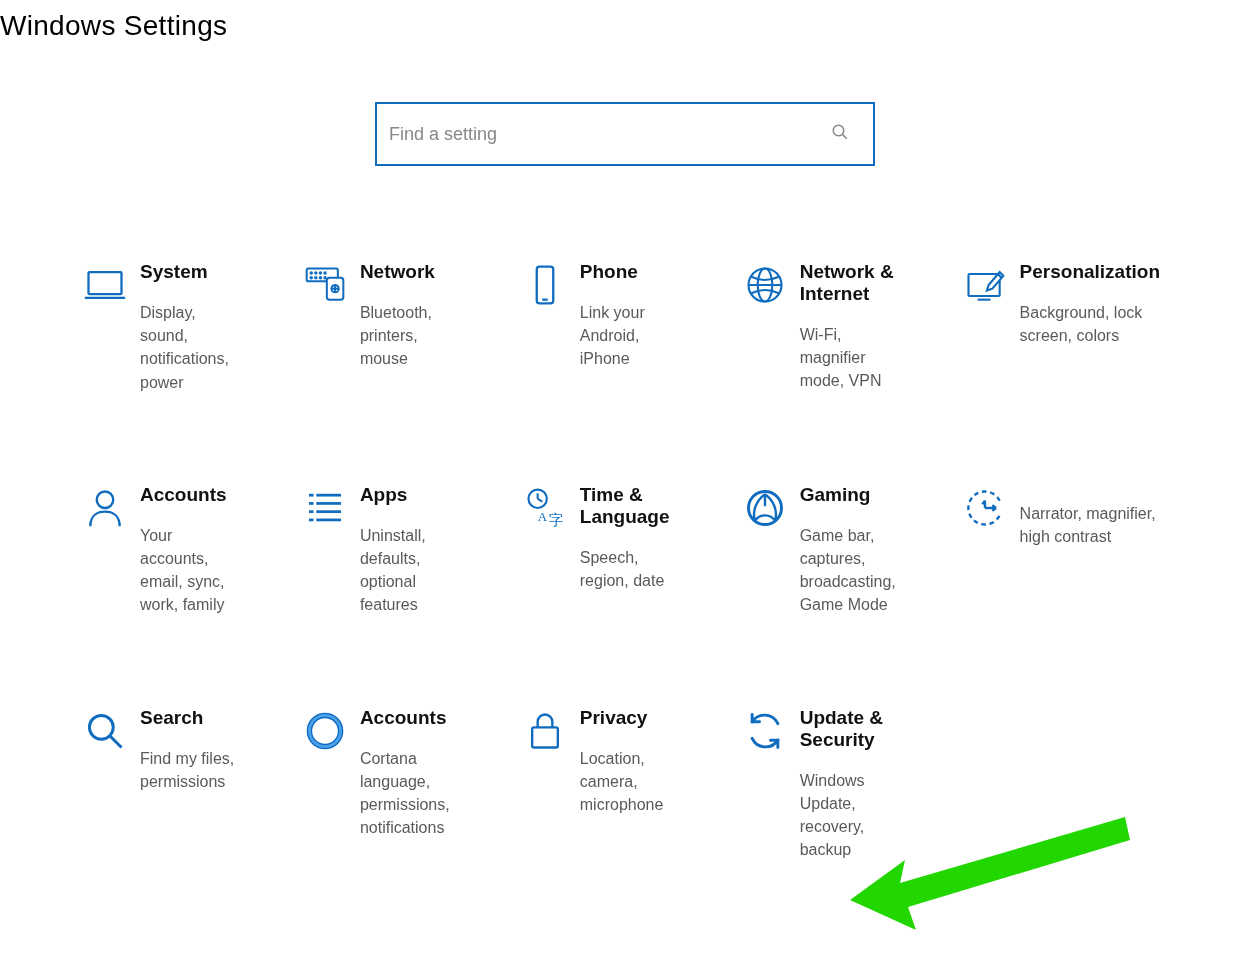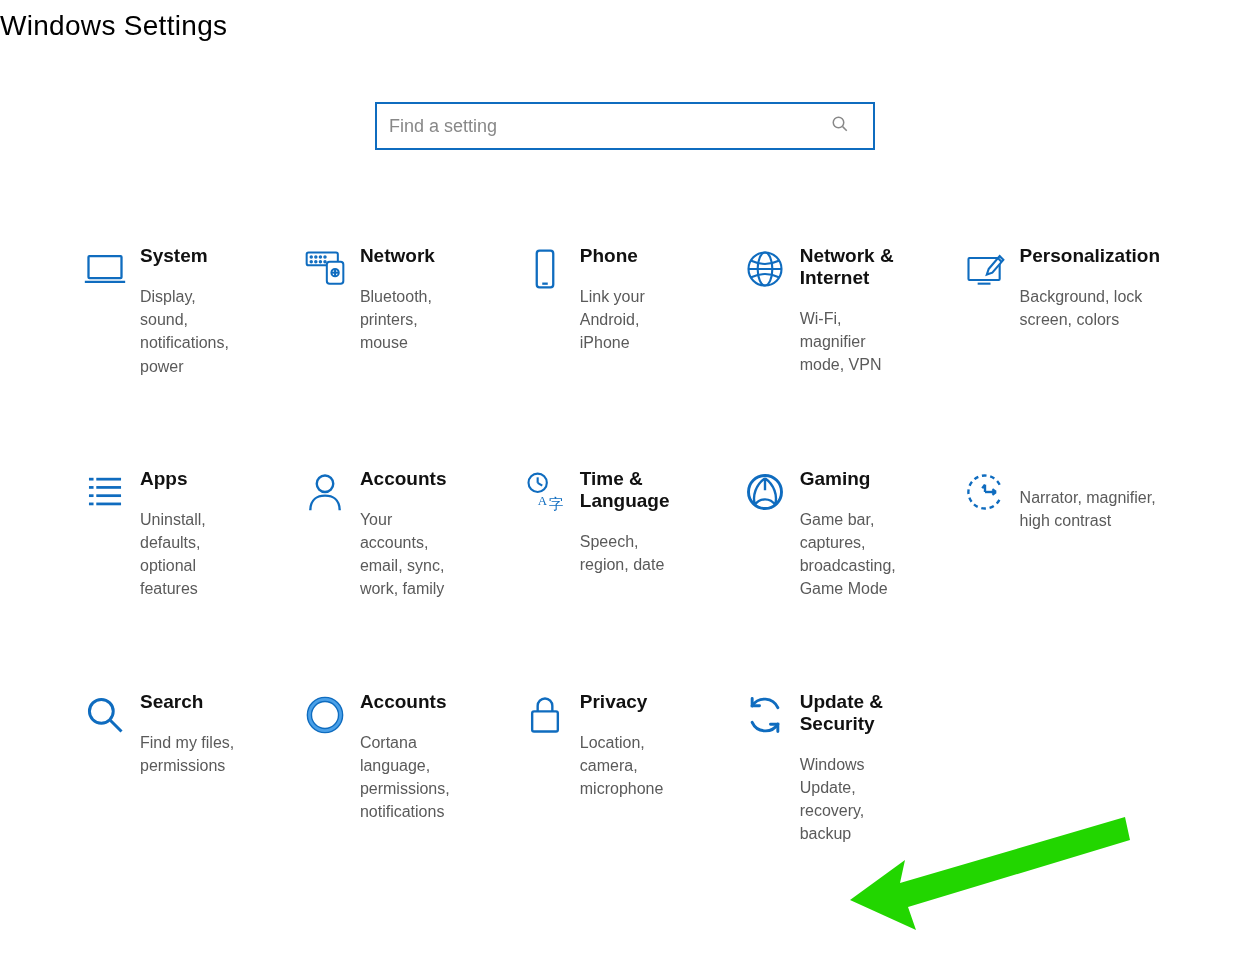--- a/index.html
+++ b/index.html
@@ -19,21 +19,21 @@
   letter-spacing:0.3px;
 }
 .search-wrap {
   width:500px;
   margin:60px auto 0 auto;
 }
 .search-box {
   display:flex;
   align-items:center;
   border:2px solid #0f6cbf;
-  height:48px;
+  height:64px;
   padding:0 24px 0 12px;
   background:#fff;
 }
 .search-box input {
   flex:1;
   border:none;
   outline:none;
   font-size:18px;
   color:#666;
   background:transparent;
@@ -177,52 +177,52 @@
       </svg>
     </span>
     <div class="tile-text">
       <div class="tile-title">Personalization</div>
       <div class="tile-desc">Background, lock screen, colors</div>
     </div>
   </div>
 
   <div class="tile">
     <span class="tile-icon">
+      <svg viewBox="0 0 48 48" fill="none" stroke="#0f6cbf" stroke-width="2.6">
+        <circle cx="24" cy="15" r="9"></circle>
+        <path d="M8 44 C8 32 16 28 24 28 C32 28 40 32 40 44"></path>
+      </svg>
+    </span>
+    <div class="tile-text">
+      <div class="tile-title">Accounts</div>
+      <div class="tile-desc">Your accounts, email, sync, work, family</div>
+    </div>
+  </div>
+
+  <div class="tile">
+    <span class="tile-icon">
       <svg viewBox="0 0 48 48" fill="none" stroke="#0f6cbf" stroke-width="3" stroke-linecap="square">
         <line x1="8" y1="10" x2="10" y2="10"></line>
           <line x1="16" y1="10" x2="40" y2="10"></line>
         <line x1="8" y1="19" x2="10" y2="19"></line>
           <line x1="16" y1="19" x2="40" y2="19"></line>
         <line x1="8" y1="28" x2="10" y2="28"></line>
           <line x1="16" y1="28" x2="40" y2="28"></line>
         <line x1="8" y1="37" x2="10" y2="37"></line>
           <line x1="16" y1="37" x2="40" y2="37"></line>
       </svg>
     </span>
     <div class="tile-text">
       <div class="tile-title">Apps</div>
       <div class="tile-desc">Uninstall, defaults, optional features</div>
     </div>
   </div>
 
   <div class="tile">
     <span class="tile-icon">
-      <svg viewBox="0 0 48 48" fill="none" stroke="#0f6cbf" stroke-width="2.6">
-        <circle cx="24" cy="15" r="9"></circle>
-        <path d="M8 44 C8 32 16 28 24 28 C32 28 40 32 40 44"></path>
-      </svg>
-    </span>
-    <div class="tile-text">
-      <div class="tile-title">Accounts</div>
-      <div class="tile-desc">Your accounts, email, sync, work, family</div>
-    </div>
-  </div>
-
-  <div class="tile">
-    <span class="tile-icon">
       <svg viewBox="0 0 48 48" fill="none" stroke="#0f6cbf" stroke-width="2.3">
         <circle cx="16" cy="14" r="10"></circle>
         <line x1="16" y1="8" x2="16" y2="14"></line>
           <line x1="16" y1="14" x2="21" y2="17"></line>
         <text x="16" y="38" font-size="14" fill="#0f6cbf" font-family="Segoe UI" stroke="none">A</text>
         <text x="28" y="42" font-size="16" fill="#0f6cbf" font-family="Segoe UI" stroke="none">字</text>
       </svg>
     </span>
     <div class="tile-text">
       <div class="tile-title">Time &amp; Language</div>

